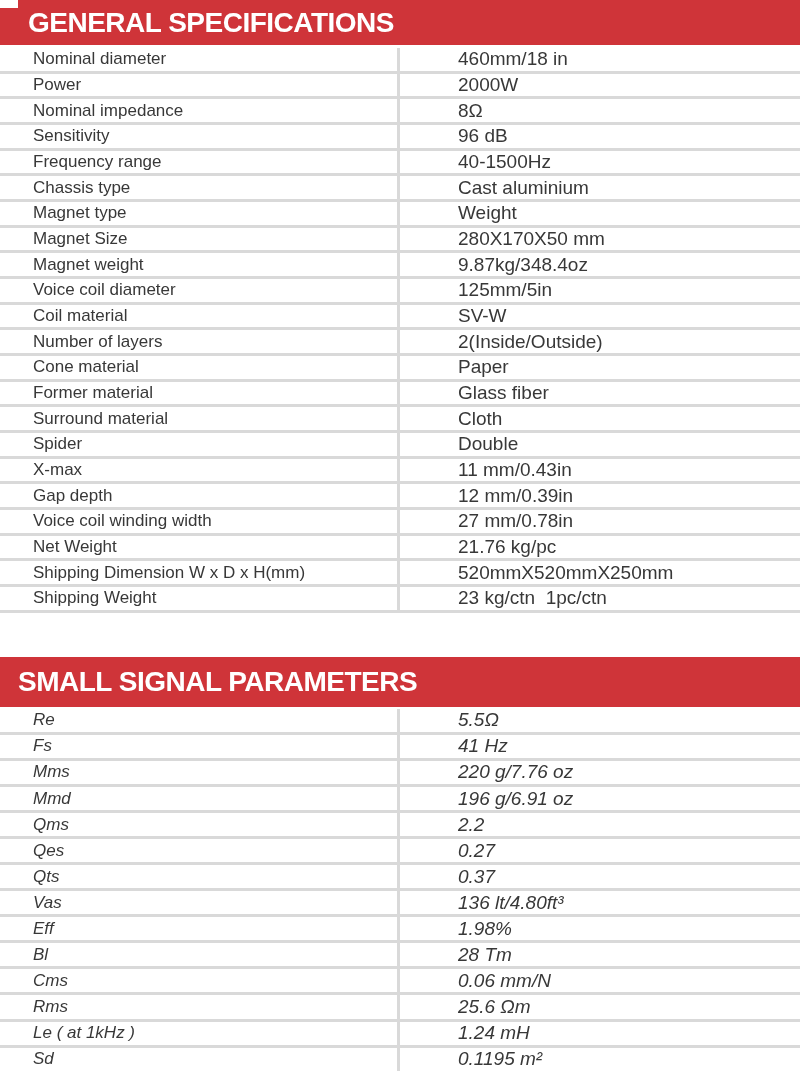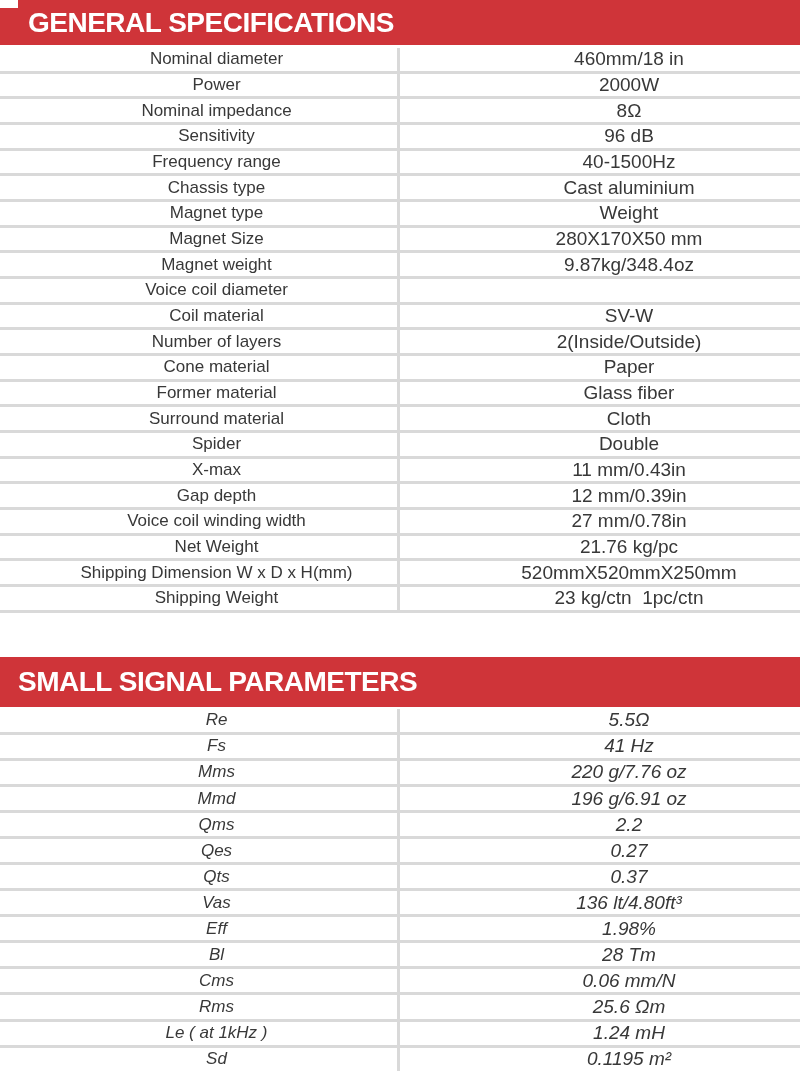--- a/index.html
+++ b/index.html
@@ -11,21 +11,21 @@
   }
   * { margin: 0; padding: 0; box-sizing: border-box; }
   html, body { background: var(--bg); }
   body {
     width: 800px;
     height: 1071px;
     font-family: "Liberation Sans", sans-serif;
     color: var(--text);
     overflow: hidden;
   }
-  .page { width: 800px; height: 1017px; background: var(--bg); text-align: center; }
+  .page { width: 800px; height: 1017px; background: var(--bg); }
 
   
   .bar {
     position: relative;
     width: 800px;
     background: var(--accent);
     display: flex;
     align-items: center;
   }
   .bar-general { height: 45px; padding-left: 28px; }
@@ -127,20 +127,21 @@
     <div class="spec-value">280X170X50 mm</div>
   </div>
 
   <div class="spec-row">
     <div class="spec-label">Magnet weight</div>
     <div class="spec-value">9.87kg/348.4oz</div>
   </div>
 
   <div class="spec-row">
     <div class="spec-label">Voice coil diameter</div>
+    <div class="spec-value">125mm/5in</div>
   </div>
 
   <div class="spec-row">
     <div class="spec-label">Coil material</div>
     <div class="spec-value">SV-W</div>
   </div>
 
   <div class="spec-row">
     <div class="spec-label">Number of layers</div>
     <div class="spec-value">2(Inside/Outside)</div>

